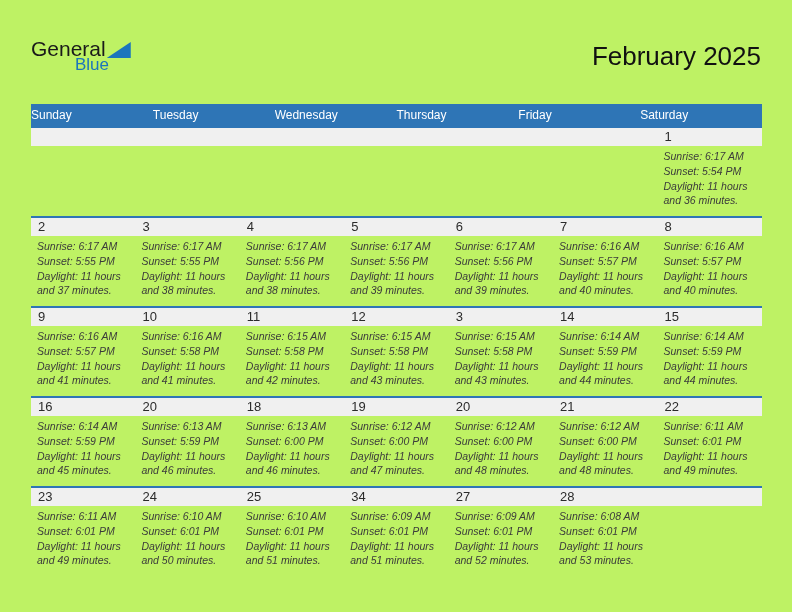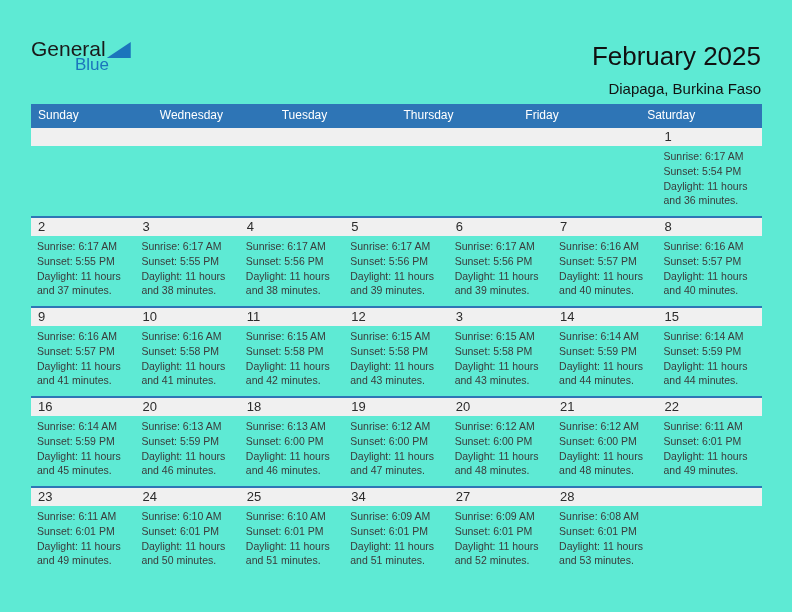--- a/index.html
+++ b/index.html
@@ -1,21 +1,21 @@
 <!DOCTYPE html>
 <html><head>
 <meta charset="utf-8">
 <style>
   html, body { margin: 0; padding: 0; background: #ffffff; }
   body { font-family: "Liberation Sans", sans-serif; }
   .page {
     position: relative;
     width: 792px;
     height: 612px;
-    background: #5eead4;
+    background: #bef264;
     overflow: hidden;
   }
 
   
   .logo { position: absolute; left: 31px; top: 38px; }
   .logo-top { display: flex; align-items: flex-end; }
   .logo-general {
     font-size: 21px;
     color: #1a1a1a;
     letter-spacing: 0px;
@@ -32,37 +32,36 @@
   }
   .logo-blue {
     font-size: 17px;
     color: #1b75bc;
     line-height: 1;
     margin-left: 44px;
     margin-top: -3px;
   }
 
   
-  .title-block { position: absolute; right: 31px; top: 42px; text-align: right; }
+  .title-block { position: absolute; right: 31px; top: 42px; }
   .month-title { font-size: 26px; color: #111111; line-height: 1.1; }
   .location { font-size: 15px; color: #111111; margin-top: 9px; }
 
   
   .calendar { position: absolute; left: 31px; top: 104px; width: 731px; }
   .cal-header {
     display: flex;
     height: 22px;
     background: #2e75b6;
   }
   .wd {
     flex: 1 1 0;
     color: #ffffff;
     font-size: 12px;
     line-height: 22px;
-    padding-left: 7px;
     overflow: hidden;
     white-space: nowrap;
   }
   .week {
     display: flex;
     border-top: 2px solid #2e75b6;
     height: 88px;
   }
   .cell { flex: 1 1 0; overflow: hidden; }
   .daynum {
@@ -72,45 +71,45 @@
     line-height: 18px;
     color: #2b2b2b;
     padding-left: 7px;
   }
   .details {
     padding: 3px 3px 0 6px;
     font-size: 10.5px;
     line-height: 14.8px;
     color: #3b3b3b;
     white-space: nowrap;
+    font-style: italic;
   }
 </style>
 </head>
 <body>
 
 <div class="page">
 
   <div class="logo">
     <div class="logo-top">
       <span class="logo-general">General</span>
       <span class="logo-triangle"></span>
     </div>
     <div class="logo-blue">Blue</div>
   </div>
 
   <div class="title-block">
     <div class="month-title">February 2025</div>
-    <div class="location">Diapaga, Burkina Faso</div>
   </div>
 
   <div class="calendar">
     <div class="cal-header">
         <div class="wd">Sunday</div>
+        <div class="wd">Tuesday</div>
         <div class="wd">Wednesday</div>
-        <div class="wd">Tuesday</div>
         <div class="wd">Thursday</div>
         <div class="wd">Friday</div>
         <div class="wd">Saturday</div>
       </div>
 
   <div class="week">
         <div class="cell">
           <div class="daynum"></div>
         </div>
         <div class="cell">

